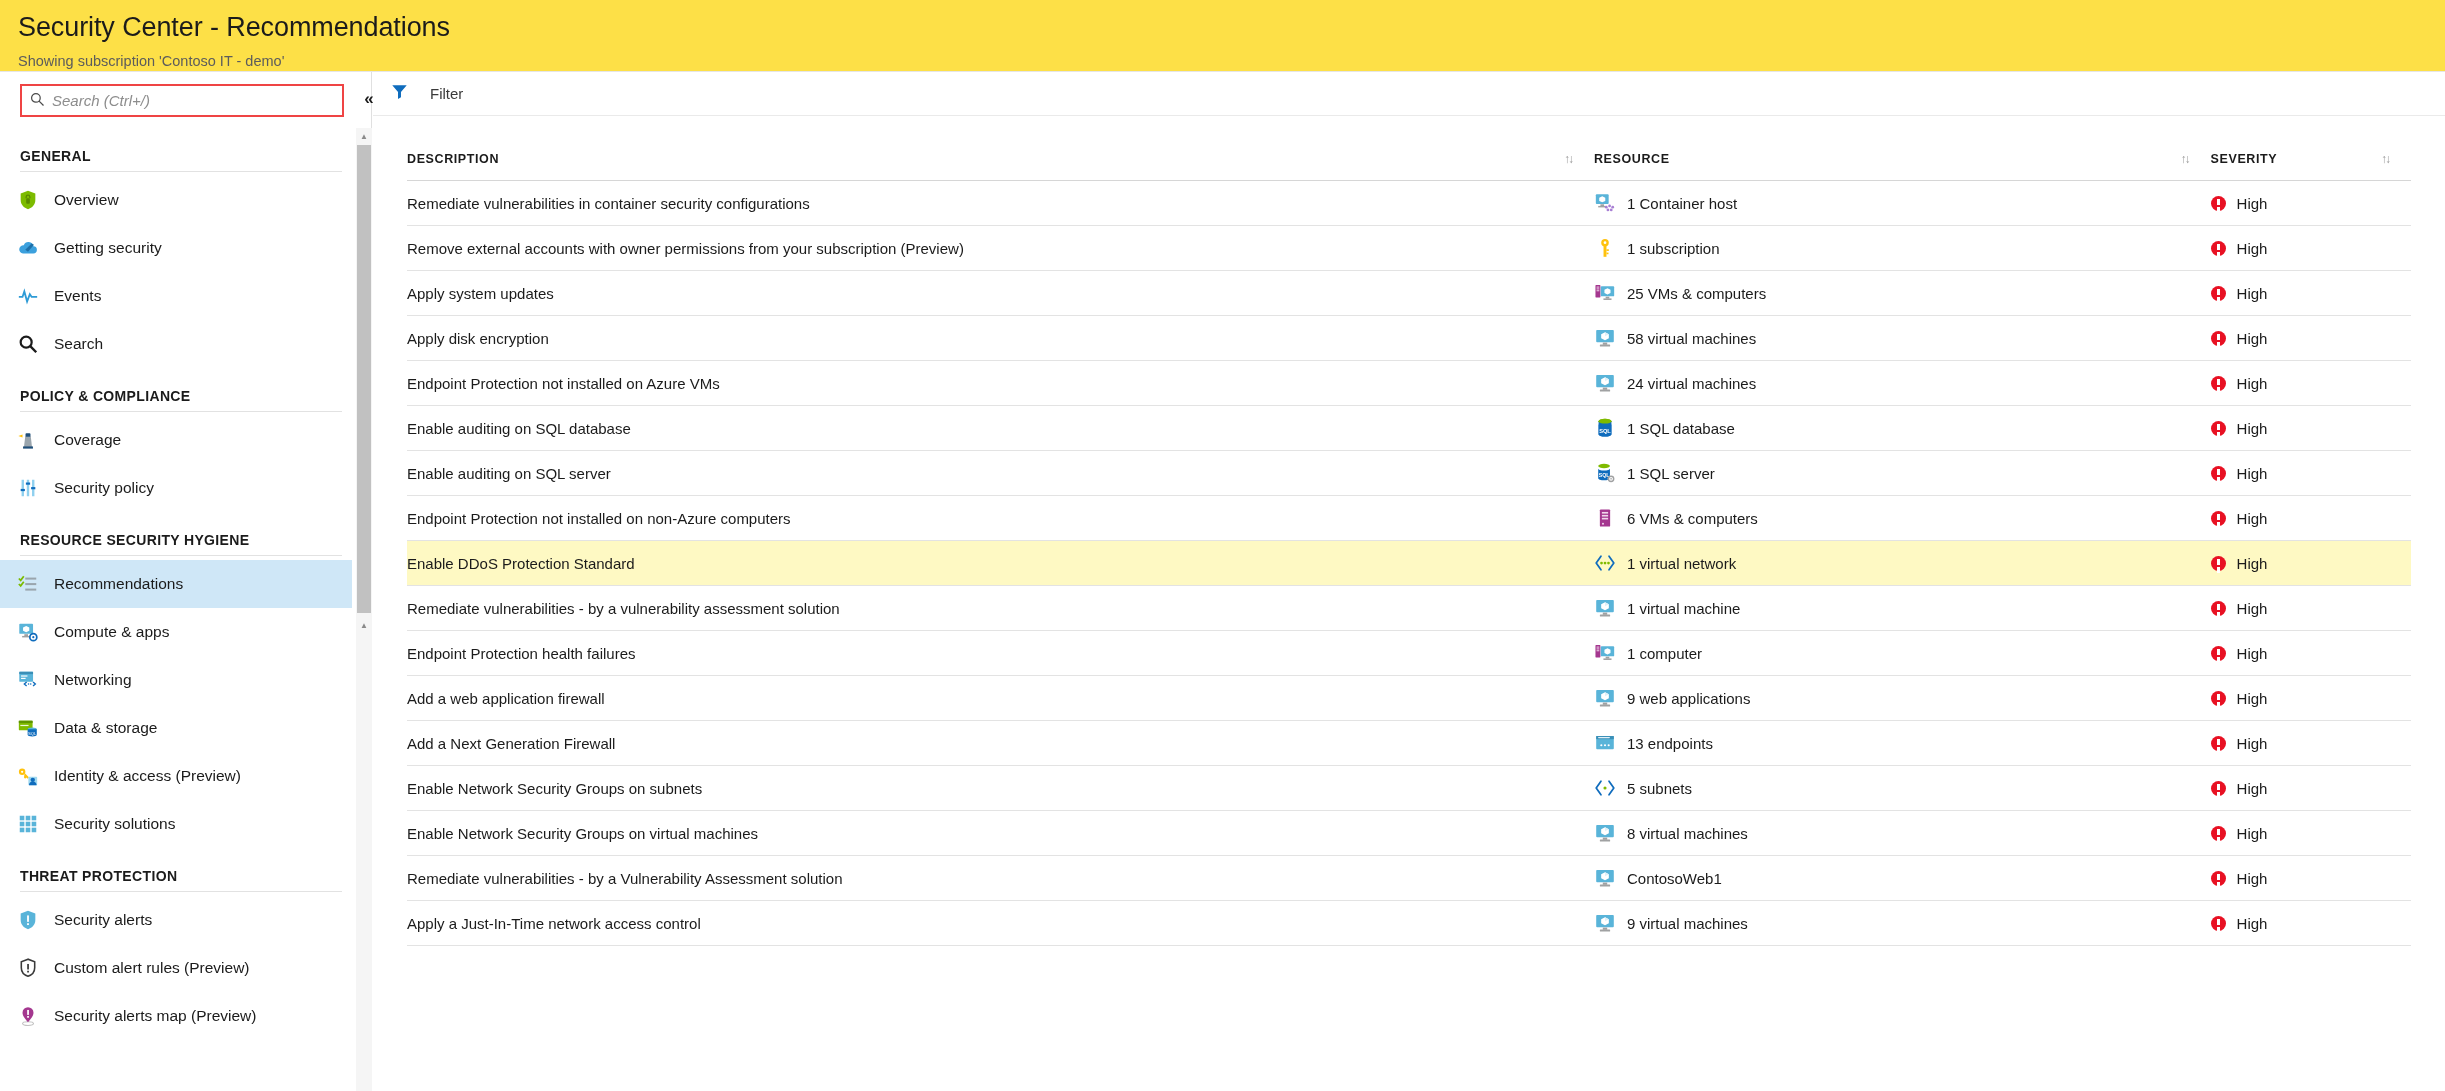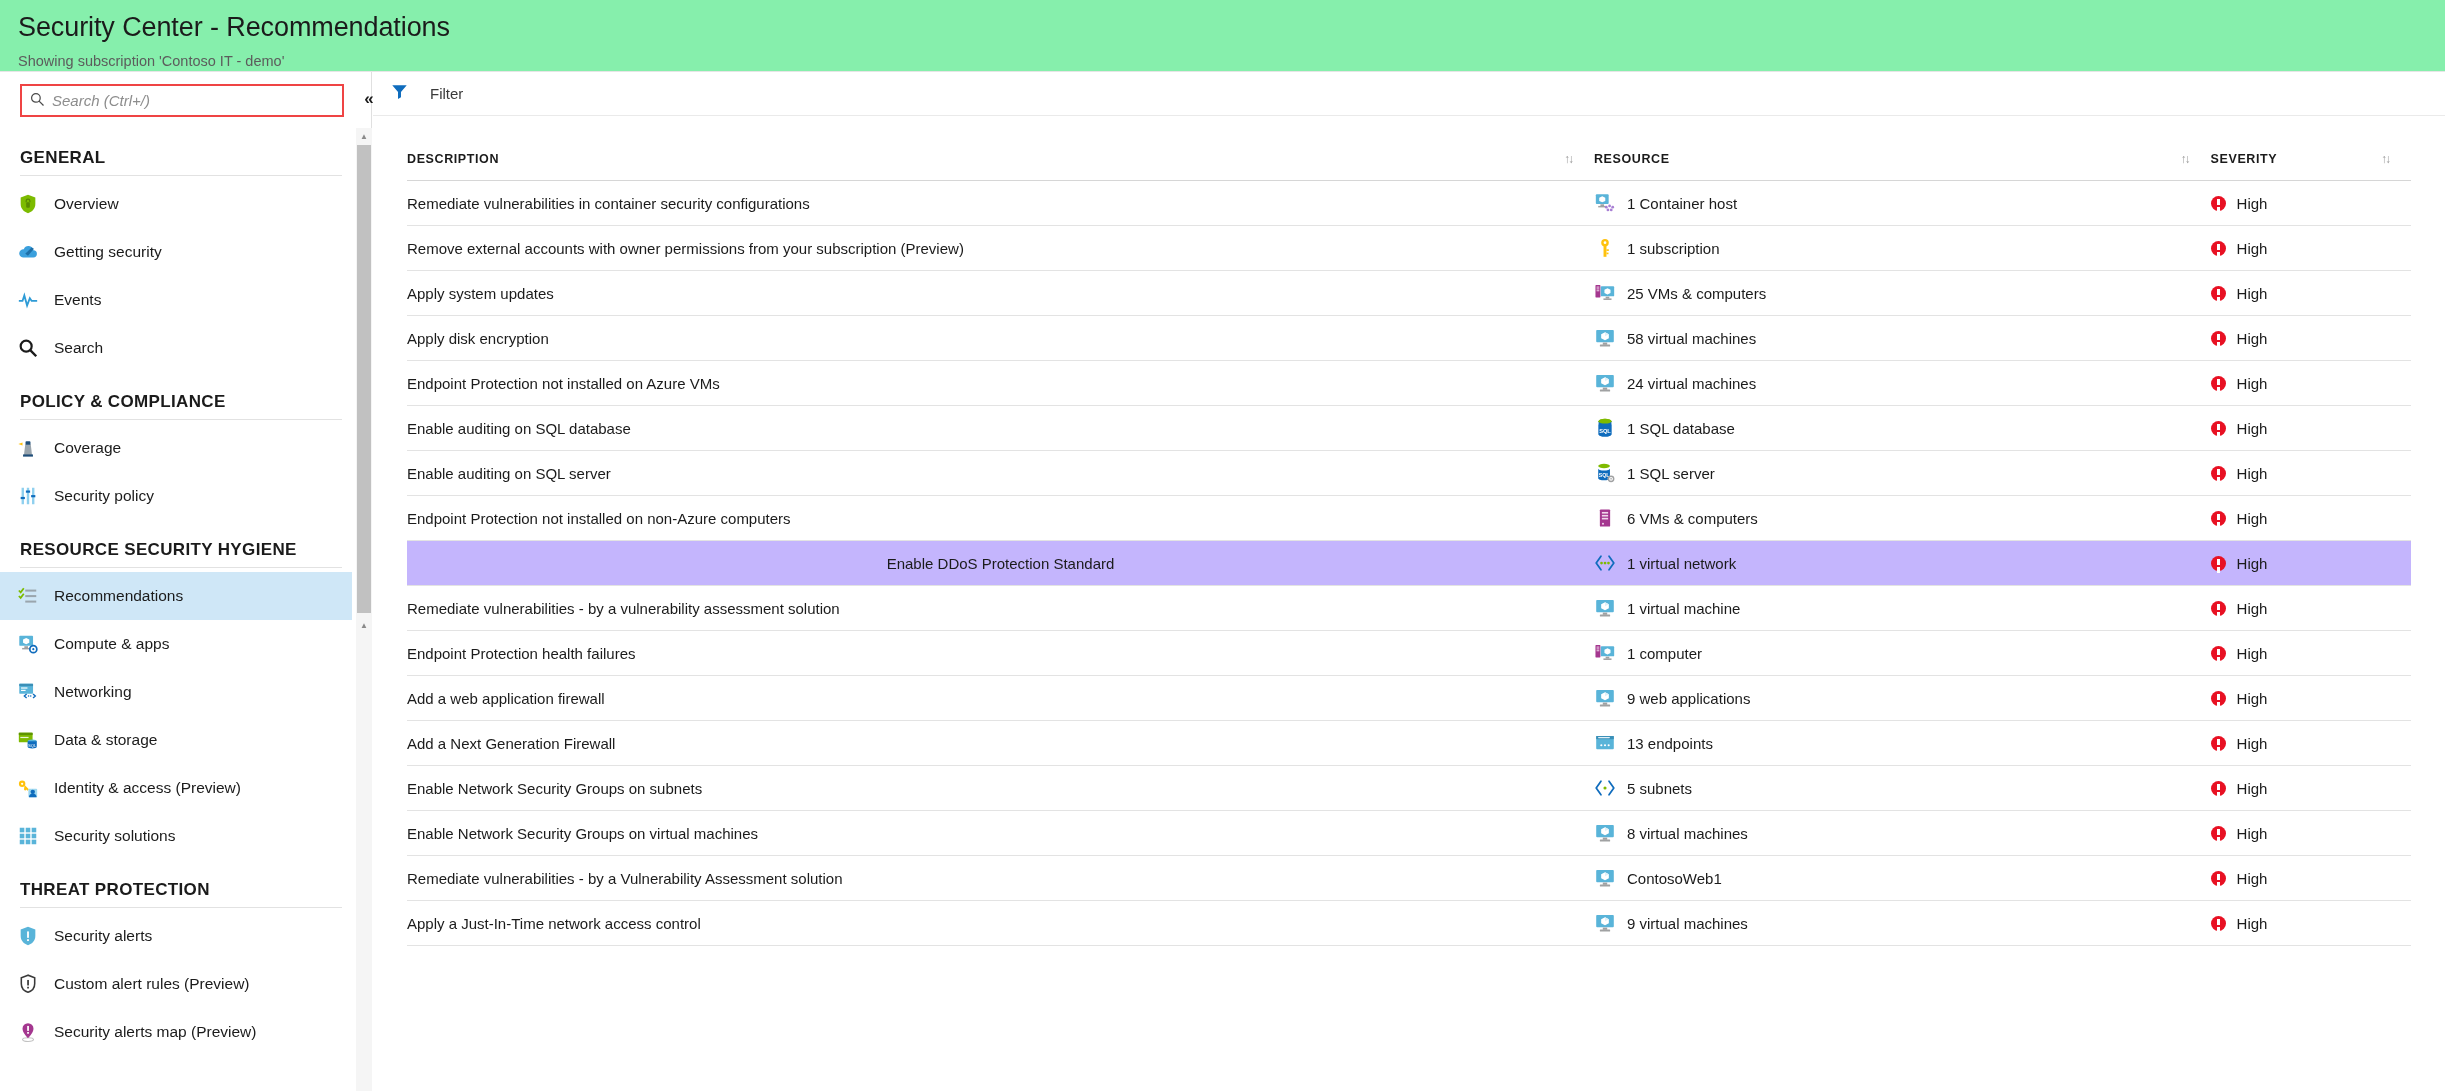--- a/index.html
+++ b/index.html
@@ -8,21 +8,21 @@
     background: #ffffff;
     font-family: "Liberation Sans", sans-serif;
     overflow: hidden;
     -webkit-font-smoothing: antialiased;
   }
 
   
   .page-header {
     position: absolute; top: 0; left: 0;
     width: 2445px; height: 72px;
-    background: #86efac;
+    background: #fde047;
     border-bottom: 1px solid #e6e6e6;
     padding: 11px 0 0 18px;
   }
   .page-title {
     font-size: 27px; font-weight: 400; color: #1b1b1b;
     letter-spacing: -0.1px; line-height: 32px;
   }
   .page-subtitle {
     font-size: 14.5px; color: #5c5c5c; margin-top: 9px; line-height: 18px;
   }
@@ -65,21 +65,21 @@
   }
 
   .nav-scroll {
     position: relative;
     width: 372px; height: 963px;
     overflow: hidden;
   }
   .nav-inner { width: 352px; padding-bottom: 30px; }
 
   .nav-group-title {
-    font-size: 17px; font-weight: 700; color: #1b1b1b;
+    font-size: 14px; font-weight: 700; color: #1b1b1b;
     letter-spacing: 0.35px; text-transform: uppercase;
     padding: 20px 0 7px 20px;
   }
   .nav-rule {
     height: 1px; background: #e2e2e2; margin: 0 10px 4px 20px;
   }
   .nav-item {
     display: flex; align-items: center;
     height: 48px; padding-left: 16px;
     cursor: pointer;
@@ -141,21 +141,21 @@
   .sort-glyph {
     margin-left: auto; padding-right: 22px;
     color: #9a9a9a; font-size: 12px; letter-spacing: -2px;
     cursor: pointer; user-select: none;
   }
   .col-desc { width: 770px; }
   .col-res  { width: 400px; }
   .col-sev  { width: 130px; }
 
   .tbl tbody tr { height: 45px; cursor: pointer; }
-  .tbl tbody tr.selected { background: #c4b5fd; text-align: center; }
+  .tbl tbody tr.selected { background: #fef9c3; }
   .tbl tbody td {
     border-bottom: 1px solid #e3e3e3;
     font-size: 15px; color: #1b1b1b;
     padding: 0; vertical-align: middle;
   }
   .cell-desc { padding-left: 2px; }
   .cell-flex { display: flex; align-items: center; gap: 11px; }
   .res-icon { width: 22px; height: 22px; flex: 0 0 22px; }
   .sev-dot {
     width: 15px; height: 15px; flex: 0 0 15px; border-radius: 50%;

